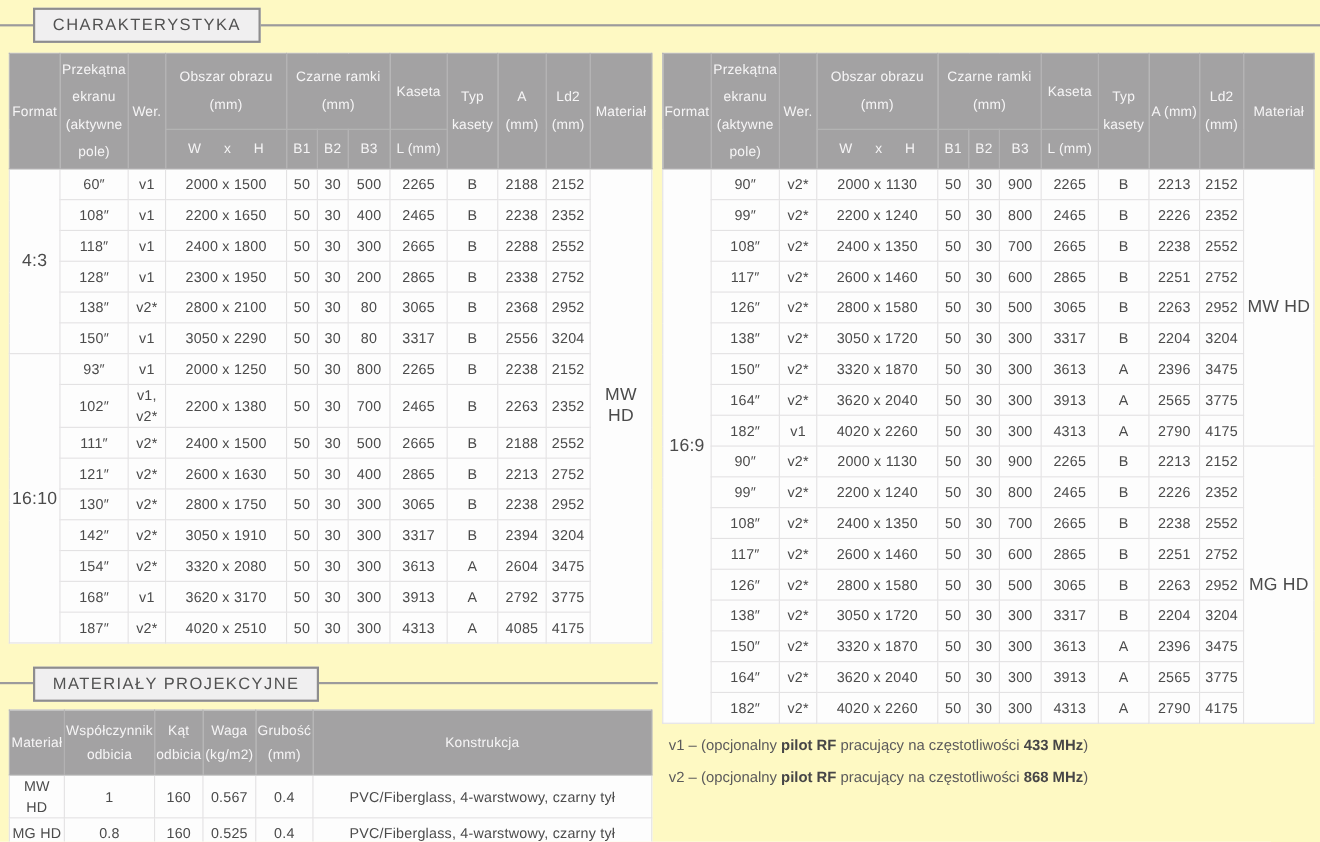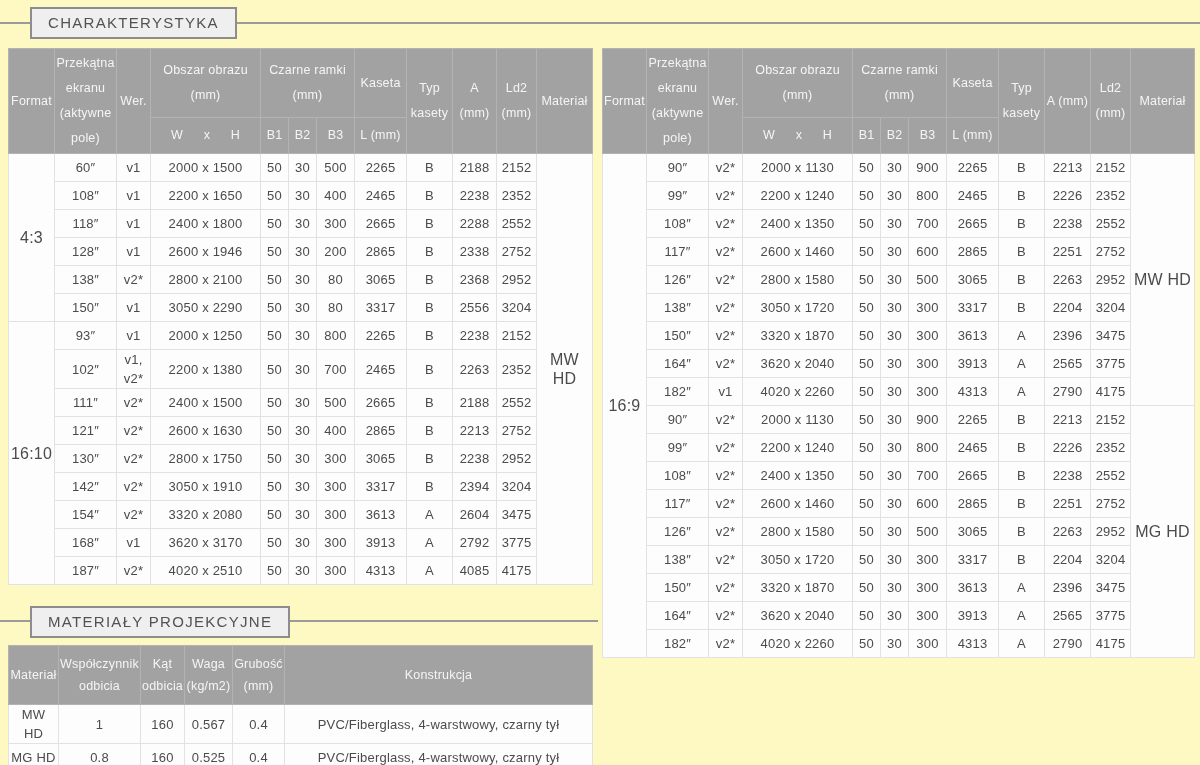--- a/index.html
+++ b/index.html
@@ -138,21 +138,21 @@
           <td>30</td>
           <td>300</td>
           <td>2665</td>
           <td>B</td>
           <td>2288</td>
           <td>2552</td>
         </tr>
         <tr>
           <td>128″</td>
           <td>v1</td>
-          <td>2600 x 1946</td>
+          <td>2300 x 1950</td>
           <td>50</td>
           <td>30</td>
           <td>200</td>
           <td>2865</td>
           <td>B</td>
           <td>2338</td>
           <td>2752</td>
         </tr>
         <tr>
           <td>138″</td>
@@ -585,15 +585,17 @@
           <td>0.8</td>
           <td>160</td>
           <td>0.525</td>
           <td>0.4</td>
           <td>PVC/Fiberglass, 4-warstwowy, czarny tył</td>
         </tr>
       </tbody>
   </table>
 
   <div class="footnotes">
+    <p><span>v1 – (opcjonalny </span><b>pilot RF</b><span> pracujący na częstotliwości </span><b>433 MHz</b><span>)</span></p>
+    <p><span>v2 – (opcjonalny </span><b>pilot RF</b><span> pracujący na częstotliwości </span><b>868 MHz</b><span>)</span></p>
   </div>
 
 </div>
 
 </body></html>

